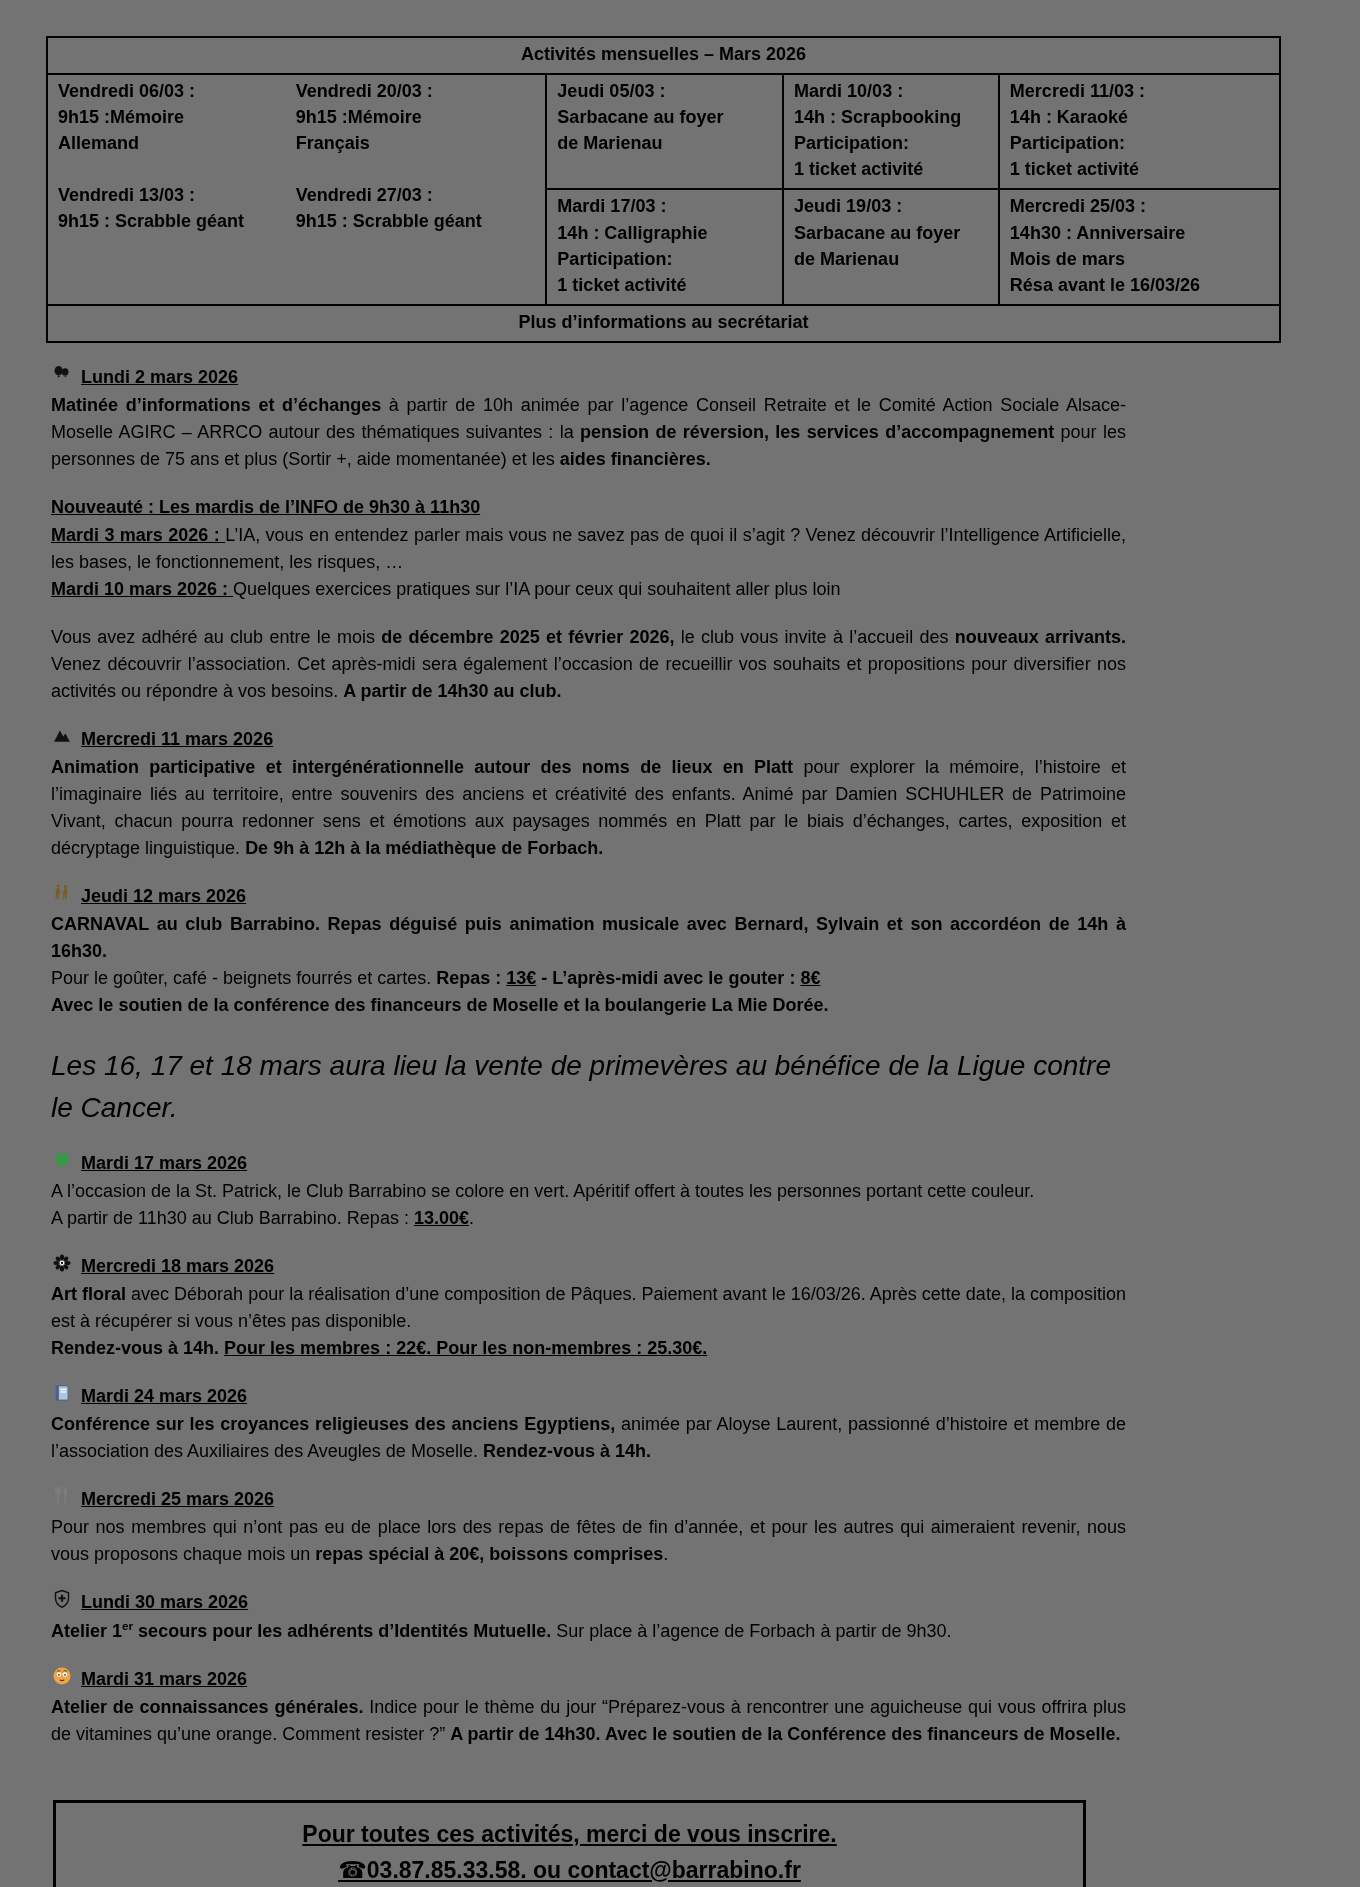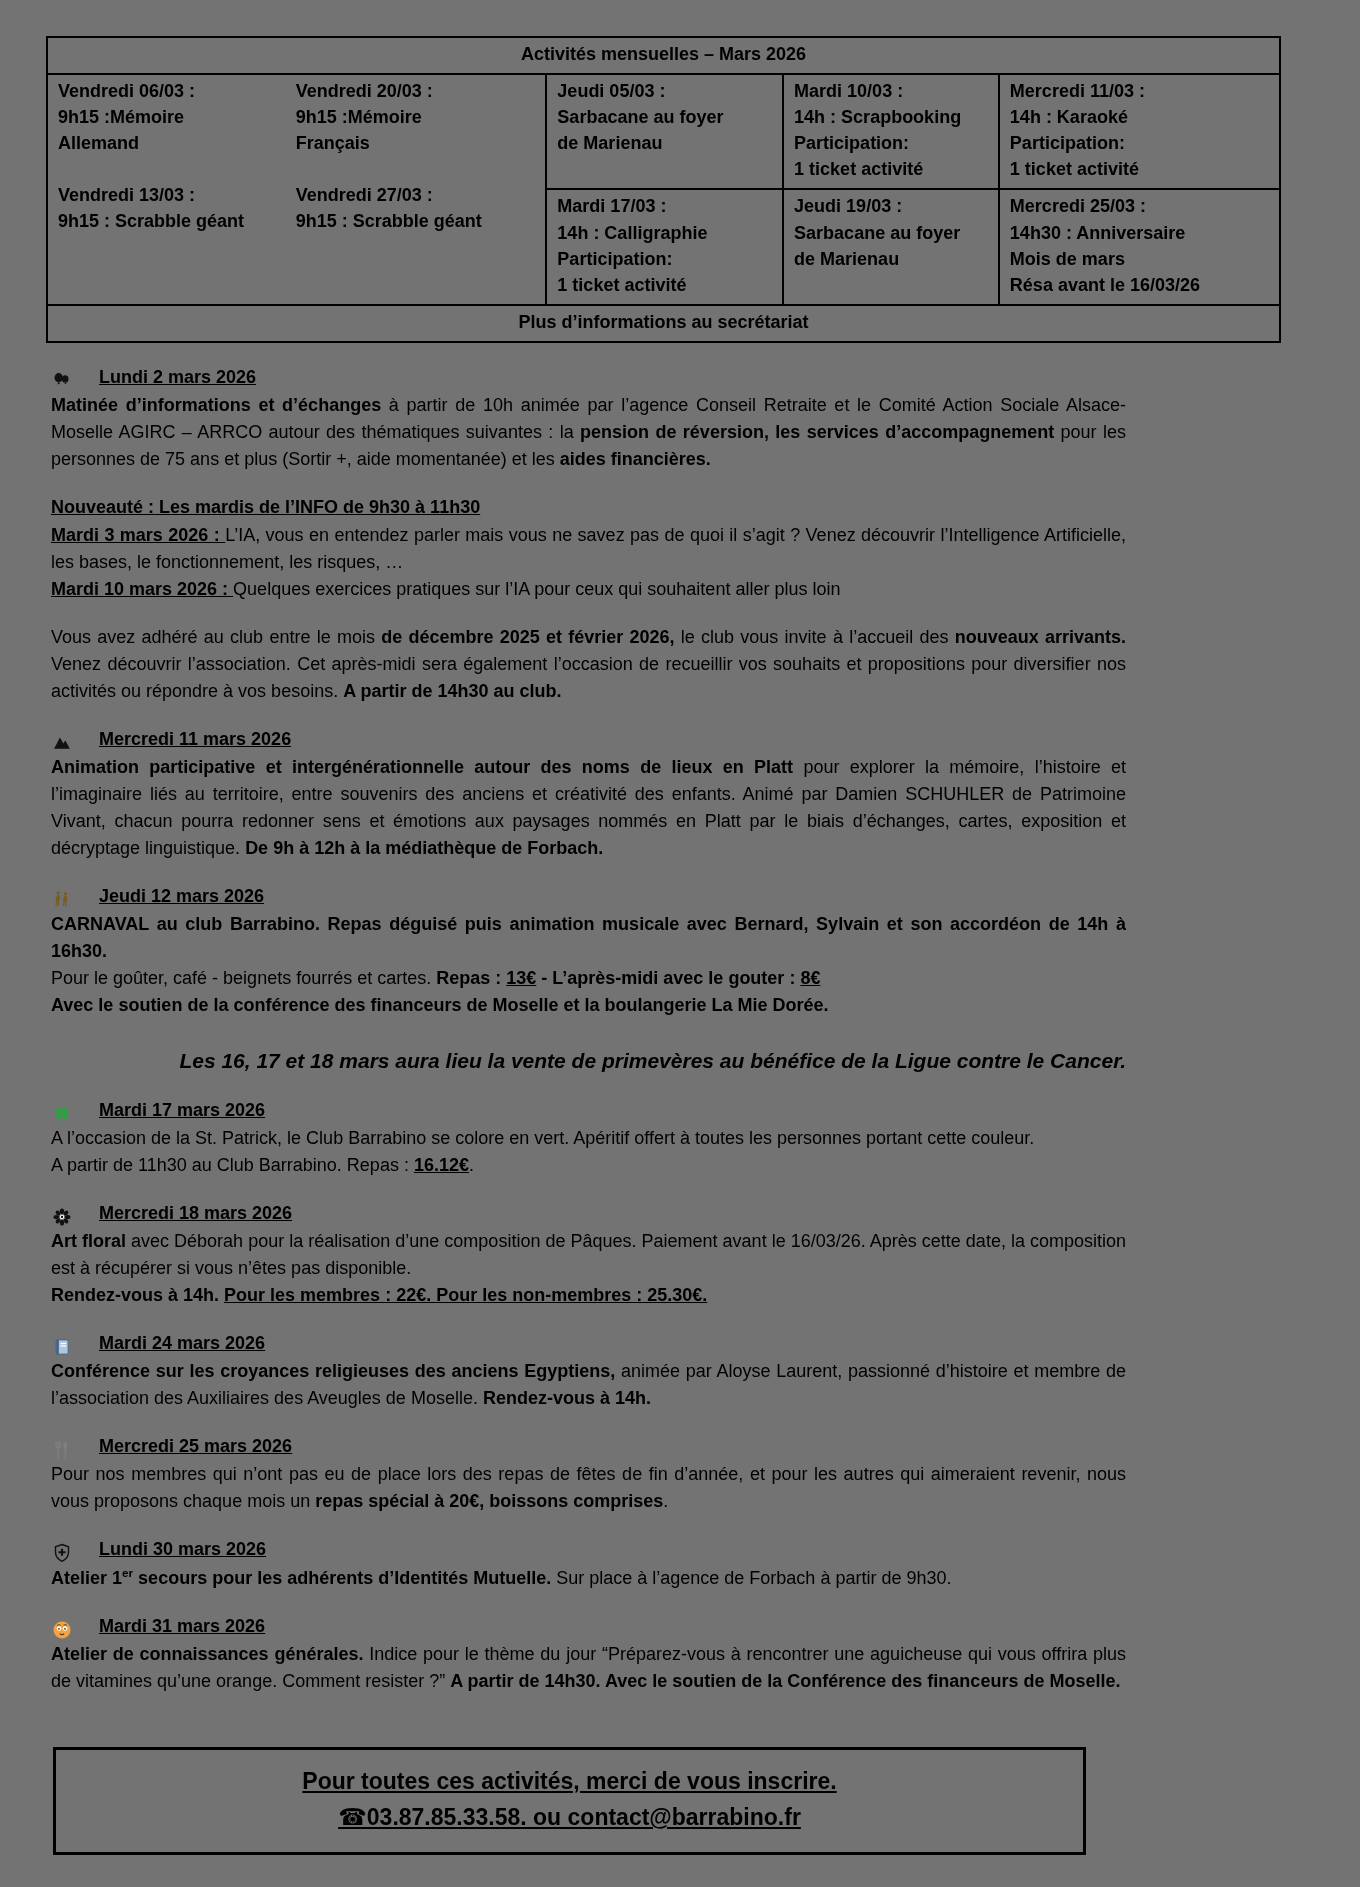--- a/index.html
+++ b/index.html
@@ -18,29 +18,29 @@
   table.activities td{
     border:2px solid #000; vertical-align:top;
     padding:3px 10px 6px; line-height:1.45; white-space:pre-line;
   }
   td.t-head, td.t-foot{ text-align:center; padding:2px 6px; white-space:normal;}
   .two-col{ display:grid; grid-template-columns:1fr 1.08fr; column-gap:16px;}
   .lc-bottom{ margin-top:26px;}
   
   .content{ margin-left:43px; width:1075px;}
   .section{ margin-top:21px;}
-  .sec-head{ display:flex; align-items:flex-end; gap:26px; margin-bottom:1px;}
+  .sec-head{ display:flex; align-items:flex-start; gap:8px; margin-bottom:1px;}
   .sec-icon{ display:inline-flex; width:22px; justify-content:center; flex:0 0 auto;}
   .sec-title{ font-weight:700; text-decoration:underline;}
   .section p{ margin:0; text-align:justify;}
   .b{font-weight:700;} .u{text-decoration:underline;}
   .sup{vertical-align:super; font-size:0.65em;}
   .notice{
-    margin:26px 0 4px; text-align:right;
-    font-size:21px; font-weight:700; font-style:italic;
+    margin:26px 0 4px; text-align:left;
+    font-size:28px; font-weight:400; font-style:italic;
   }
   
   .signup-box{
     margin:52px 0 0 45px; width:1033px;
     border:3px solid #000; box-sizing:border-box;
     padding:14px 10px 16px; text-align:center;
     font-size:23px; font-weight:700; line-height:1.55;
   }
   .signup-box div{ text-decoration:underline;}
 </style>
@@ -183,21 +183,21 @@
                 <circle cx="15.7" cy="7.8" r="3.7"></circle>
                 <circle cx="8.3" cy="14.2" r="3.7"></circle>
                 <circle cx="15.7" cy="14.2" r="3.7"></circle>
                 <path d="M11.2 14c.3 3.2 1 6 2.6 8l-2.8-.3c-.7-2.3-.6-5-.9-7.5z"></path>
               </g>
             </svg>
         </span>
         <span class="sec-title">Mardi 17 mars 2026</span>
       </div>
       <p><span>A l’occasion de la St. Patrick, le Club Barrabino se colore en vert. Apéritif offert à toutes les personnes portant cette couleur.</span></p>
-      <p><span>A partir de 11h30 au Club Barrabino. Repas : </span><span class="b u">16.12€</span><span>.</span></p>
+      <p><span>A partir de 11h30 au Club Barrabino. Repas : </span><span class="b u">13.00€</span><span>.</span></p>
     </div>
 
     <div class="section">
       <div class="sec-head">
         <span class="sec-icon">
           <svg viewBox="0 0 24 24" width="20" height="20">
               <g fill="#111">
                 <ellipse cx="12" cy="5.2" rx="2.5" ry="3.4"></ellipse>
                 <ellipse cx="12" cy="18.8" rx="2.5" ry="3.4"></ellipse>
                 <ellipse cx="5.2" cy="12" rx="3.4" ry="2.5"></ellipse>

